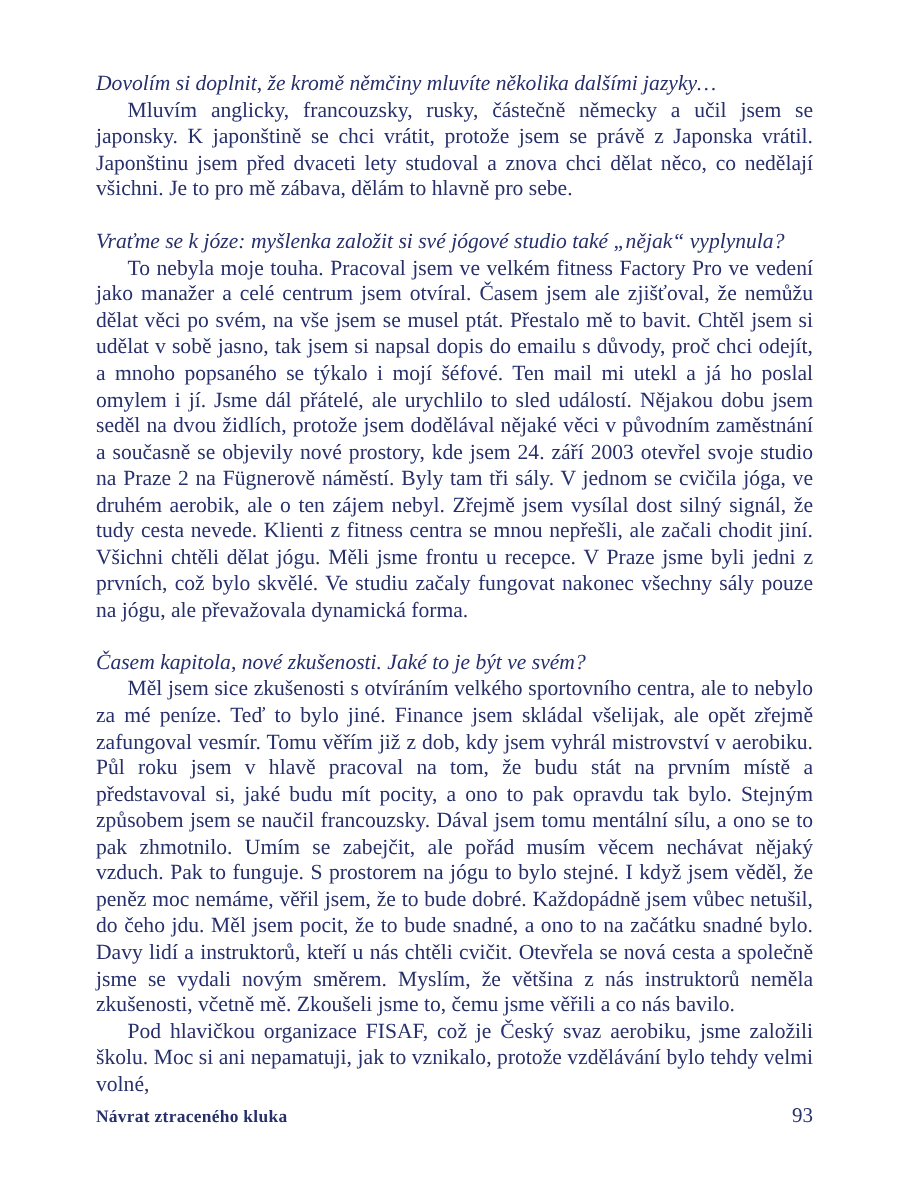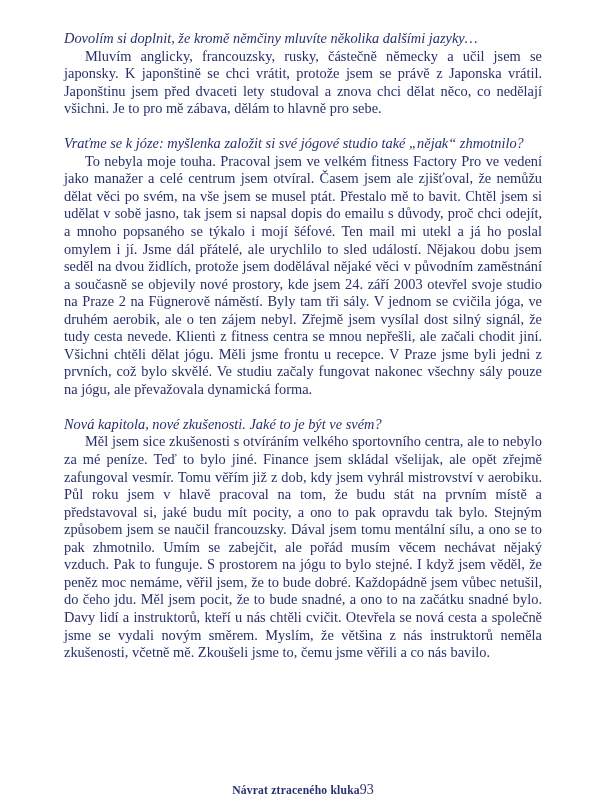--- a/index.html
+++ b/index.html
@@ -13,21 +13,21 @@
     height: 800px;
     background: #ffffff;
     font-family: "Liberation Serif", "DejaVu Serif", serif;
     color: #27306b;
     overflow: hidden;
     margin: 0 auto;
     box-sizing: border-box;
   }
   .content {
     position: absolute;
-    top: 30px;
+    top: 48px;
     left: 64px;
     width: 478px;
     font-size: 14.4px;
     line-height: 17.55px;
     text-align: justify;
   }
   .question {
     font-style: italic;
     margin: 0;
     padding-top: 17.5px;
@@ -36,49 +36,50 @@
     padding-top: 0;
   }
   .answer {
     margin: 0;
     text-indent: 21px;
   }
   .footer {
     position: absolute;
     left: 64px;
     width: 478px;
-    top: 782px;
+    top: 737px;
     display: flex;
-    justify-content: center;
+    justify-content: space-between;
     align-items: baseline;
   }
   .footer-title {
     font-weight: bold;
     font-size: 11.6px;
     letter-spacing: 0.2px;
   }
   .footer-page {
     font-size: 14px;
   }
 </style>
 </head>
 <body>
 
 <div class="page">
   <div class="content">
 
     <p class="question first">Dovolím si doplnit, že kromě němčiny mluvíte několika dalšími jazyky…</p>
     <p class="answer">Mluvím anglicky, francouzsky, rusky, částečně německy a učil jsem se japonsky. K japonštině se chci vrátit, protože jsem se právě z Japonska vrátil. Japonštinu jsem před dvaceti lety studoval a znova chci dělat něco, co nedělají všichni. Je to pro mě zábava, dělám to hlavně pro sebe.</p>
 
-    <p class="question">Vraťme se k józe: myšlenka založit si své jógové studio také „nějak“ zhmotnilo?</p>
+    <p class="question">Vraťme se k józe: myšlenka založit si své jógové studio také „nějak“ vyplynula?</p>
     <p class="answer">To nebyla moje touha. Pracoval jsem ve velkém fitness Factory Pro ve vedení jako manažer a celé centrum jsem otvíral. Časem jsem ale zjišťoval, že nemůžu dělat věci po svém, na vše jsem se musel ptát. Přestalo mě to bavit. Chtěl jsem si udělat v sobě jasno, tak jsem si napsal dopis do emailu s důvody, proč chci odejít, a mnoho popsaného se týkalo i mojí šéfové. Ten mail mi utekl a já ho poslal omylem i jí. Jsme dál přátelé, ale urychlilo to sled událostí. Nějakou dobu jsem seděl na dvou židlích, protože jsem dodělával nějaké věci v původním zaměstnání a současně se objevily nové prostory, kde jsem 24. září 2003 otevřel svoje studio na Praze 2 na Fügnerově náměstí. Byly tam tři sály. V jednom se cvičila jóga, ve druhém aerobik, ale o ten zájem nebyl. Zřejmě jsem vysílal dost silný signál, že tudy cesta nevede. Klienti z fitness centra se mnou nepřešli, ale začali chodit jiní. Všichni chtěli dělat jógu. Měli jsme frontu u recepce. V Praze jsme byli jedni z prvních, což bylo skvělé. Ve studiu začaly fungovat nakonec všechny sály pouze na jógu, ale převažovala dynamická forma.</p>
 
-    <p class="question">Nová kapitola, nové zkušenosti. Jaké to je být ve svém?</p>
+    <p class="question">Časem kapitola, nové zkušenosti. Jaké to je být ve svém?</p>
     <p class="answer">Měl jsem sice zkušenosti s otvíráním velkého sportovního centra, ale to nebylo za mé peníze. Teď to bylo jiné. Finance jsem skládal všelijak, ale opět zřejmě zafungoval vesmír. Tomu věřím již z dob, kdy jsem vyhrál mistrovství v aerobiku. Půl roku jsem v hlavě pracoval na tom, že budu stát na prvním místě a představoval si, jaké budu mít pocity, a ono to pak opravdu tak bylo. Stejným způsobem jsem se naučil francouzsky. Dával jsem tomu mentální sílu, a ono se to pak zhmotnilo. Umím se zabejčit, ale pořád musím věcem nechávat nějaký vzduch. Pak to funguje. S prostorem na jógu to bylo stejné. I když jsem věděl, že peněz moc nemáme, věřil jsem, že to bude dobré. Každopádně jsem vůbec netušil, do čeho jdu. Měl jsem pocit, že to bude snadné, a ono to na začátku snadné bylo. Davy lidí a instruktorů, kteří u nás chtěli cvičit. Otevřela se nová cesta a společně jsme se vydali novým směrem. Myslím, že většina z nás instruktorů neměla zkušenosti, včetně mě. Zkoušeli jsme to, čemu jsme věřili a co nás bavilo.</p>
 
+    <p class="answer">Pod hlavičkou organizace FISAF, což je Český svaz aerobiku, jsme založili školu. Moc si ani nepamatuji, jak to vznikalo, protože vzdělávání bylo tehdy velmi volné,</p>
 
   </div>
 
   <div class="footer">
     <span class="footer-title">Návrat ztraceného kluka</span>
     <span class="footer-page">93</span>
   </div>
 </div>
 
 </body></html>

